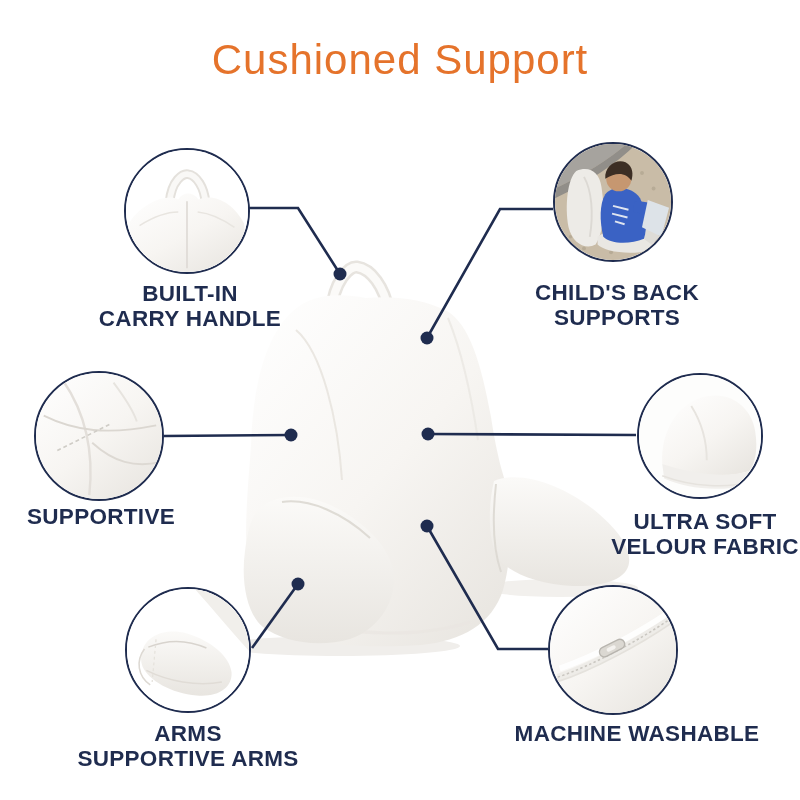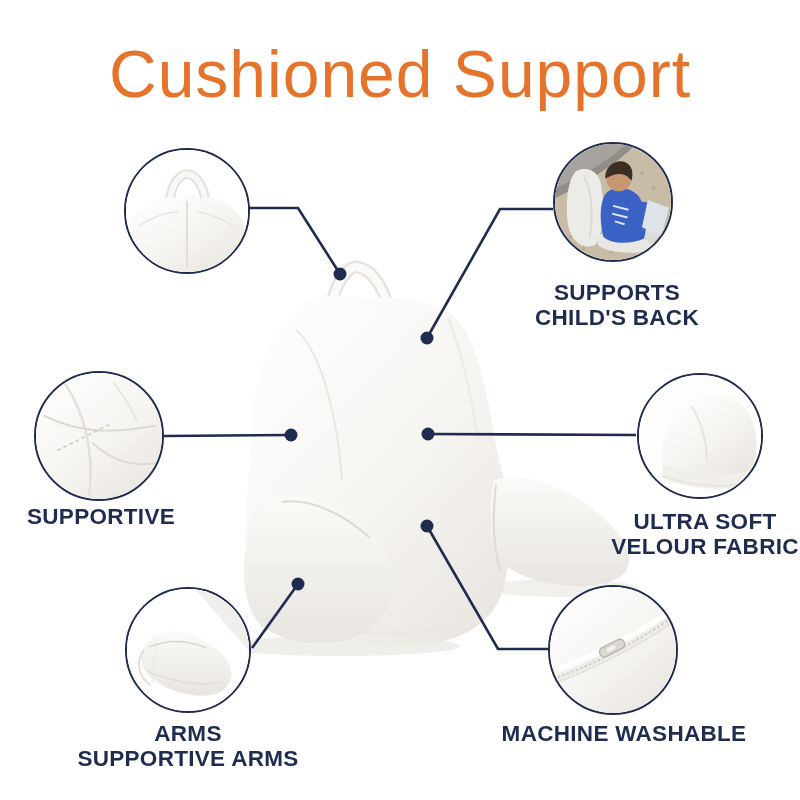--- a/index.html
+++ b/index.html
@@ -2,21 +2,21 @@
 <html><head>
 <meta charset="utf-8">
 <style>
   html,body{margin:0;padding:0;background:#ffffff;}
   #stage{
     position:relative;width:800px;height:800px;background:#ffffff;
     font-family:"Liberation Sans", sans-serif;overflow:hidden;
   }
   .title{
     position:absolute;left:0;top:36px;width:800px;text-align:center;
-    font-size:66px;font-weight:400;letter-spacing:1px;color:#E5732B;
+    font-size:42px;font-weight:400;letter-spacing:1px;color:#E5732B;
     white-space:nowrap;
   }
   .overlay{position:absolute;left:0;top:0;width:800px;height:800px;pointer-events:none;}
   .circle{
     position:absolute;border:2.5px solid #1F2C4F;border-radius:50%;
     overflow:hidden;background:#ffffff;box-sizing:border-box;
   }
   .circle svg{display:block;width:100%;height:100%;}
   .feature-label{
     position:absolute;transform:translateX(-50%);text-align:center;
@@ -29,21 +29,21 @@
   #circle-overstuffed    {left:34px; top:371px;width:130px;height:130px;}
   #circle-velour-fabric  {left:637px;top:373px;width:126px;height:126px;}
   #circle-supportive-arms{left:125px;top:587px;width:126px;height:126px;}
   #circle-washable-cover {left:548px;top:585px;width:130px;height:130px;}
   
   #label-carry-handle   {left:190px;top:281px;}
   #label-childs-back    {left:617px;top:280px;}
   #label-overstuffed    {left:101px;top:504px;}
   #label-velour-fabric  {left:705px;top:509px;}
   #label-supportive-arms{left:188px;top:721px;}
-  #label-washable-cover {left:624px;top:721px;}
+  #label-washable-cover {left:637px;top:721px;}
 </style>
 </head>
 <body>
 
 <div id="stage">
 
   <div class="title">Cushioned Support</div>
 
   <svg class="overlay" viewBox="0 0 800 800">
     <defs>
@@ -195,23 +195,27 @@
       <path d="M8 93 C44 81 92 55 124 33" stroke="#eeece8" stroke-width="7" fill="none"></path>
       <path d="M8 93 C44 81 92 55 124 33" stroke="#c9c6c0" stroke-width="1.6" fill="none" stroke-dasharray="2.5 2.5"></path>
       <path d="M10 84 C46 72 90 48 120 28" stroke="#ffffff" stroke-width="6" fill="none" opacity="0.85"></path>
       <g transform="rotate(-27 64 63)">
         <rect x="50" y="58" width="28" height="10" rx="5" fill="#dbd8d2" stroke="#b8b5af" stroke-width="1.4"></rect>
         <rect x="58" y="61" width="10" height="4" rx="2" fill="#f4f2ef"></rect>
       </g>
     </svg>
   </div>
 
+  <div class="feature-label" id="label-carry-handle">
+    <div>BUILT-IN</div>
+    <div>CARRY HANDLE</div>
+  </div>
   <div class="feature-label" id="label-childs-back">
+    <div>CHILD'S BACK</div>
     <div>SUPPORTS</div>
-    <div>CHILD'S BACK</div>
   </div>
   <div class="feature-label" id="label-overstuffed">
     <div>SUPPORTIVE</div>
   </div>
   <div class="feature-label" id="label-velour-fabric">
     <div>ULTRA SOFT</div>
     <div>VELOUR FABRIC</div>
   </div>
   <div class="feature-label" id="label-supportive-arms">
     <div>ARMS</div>

